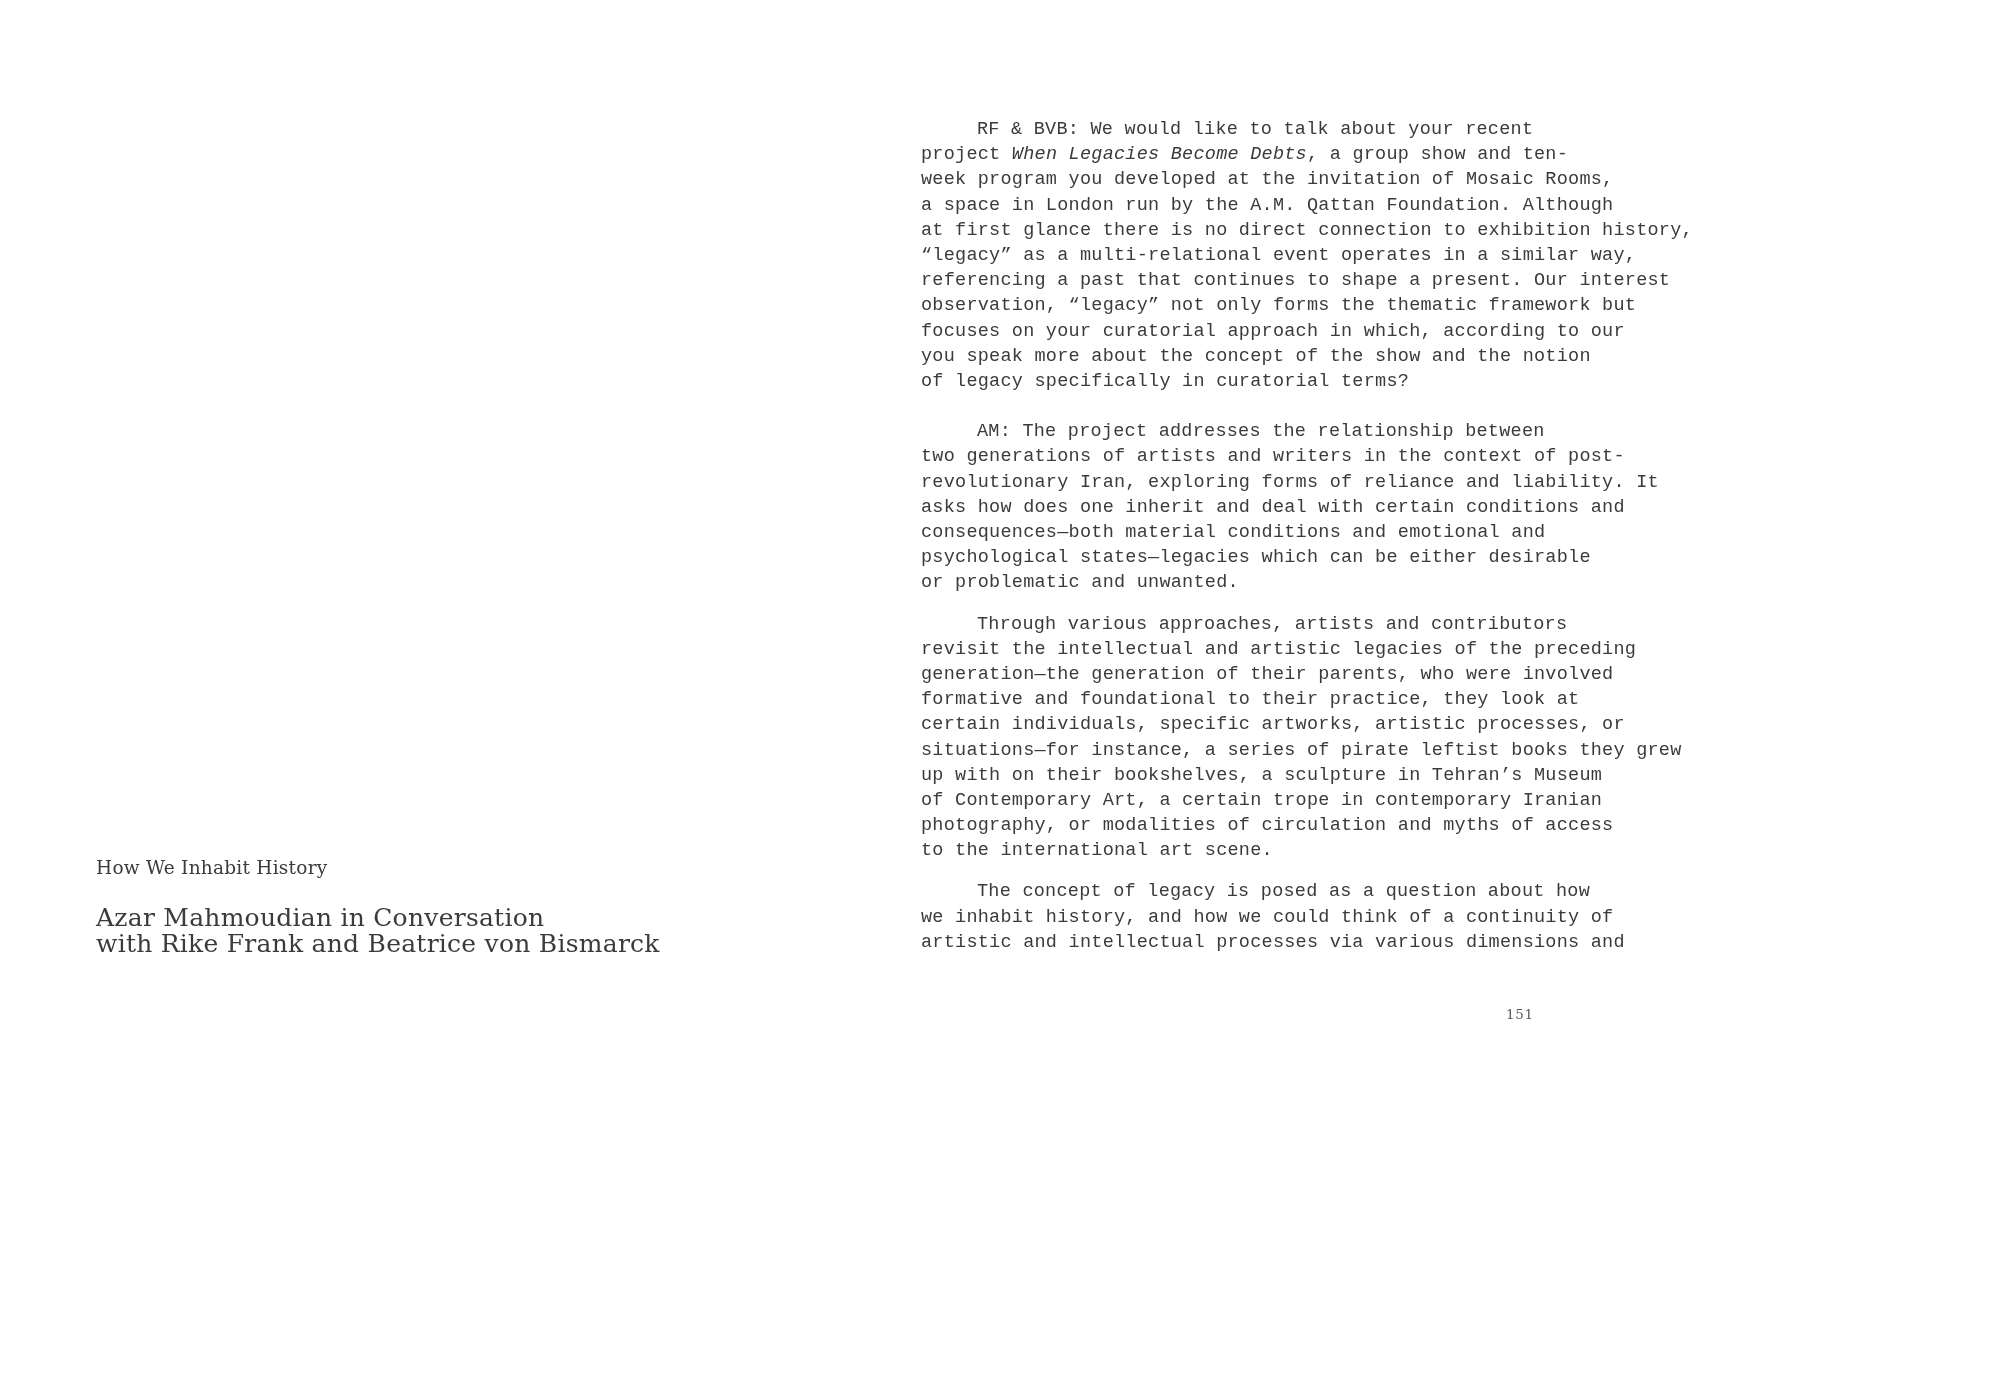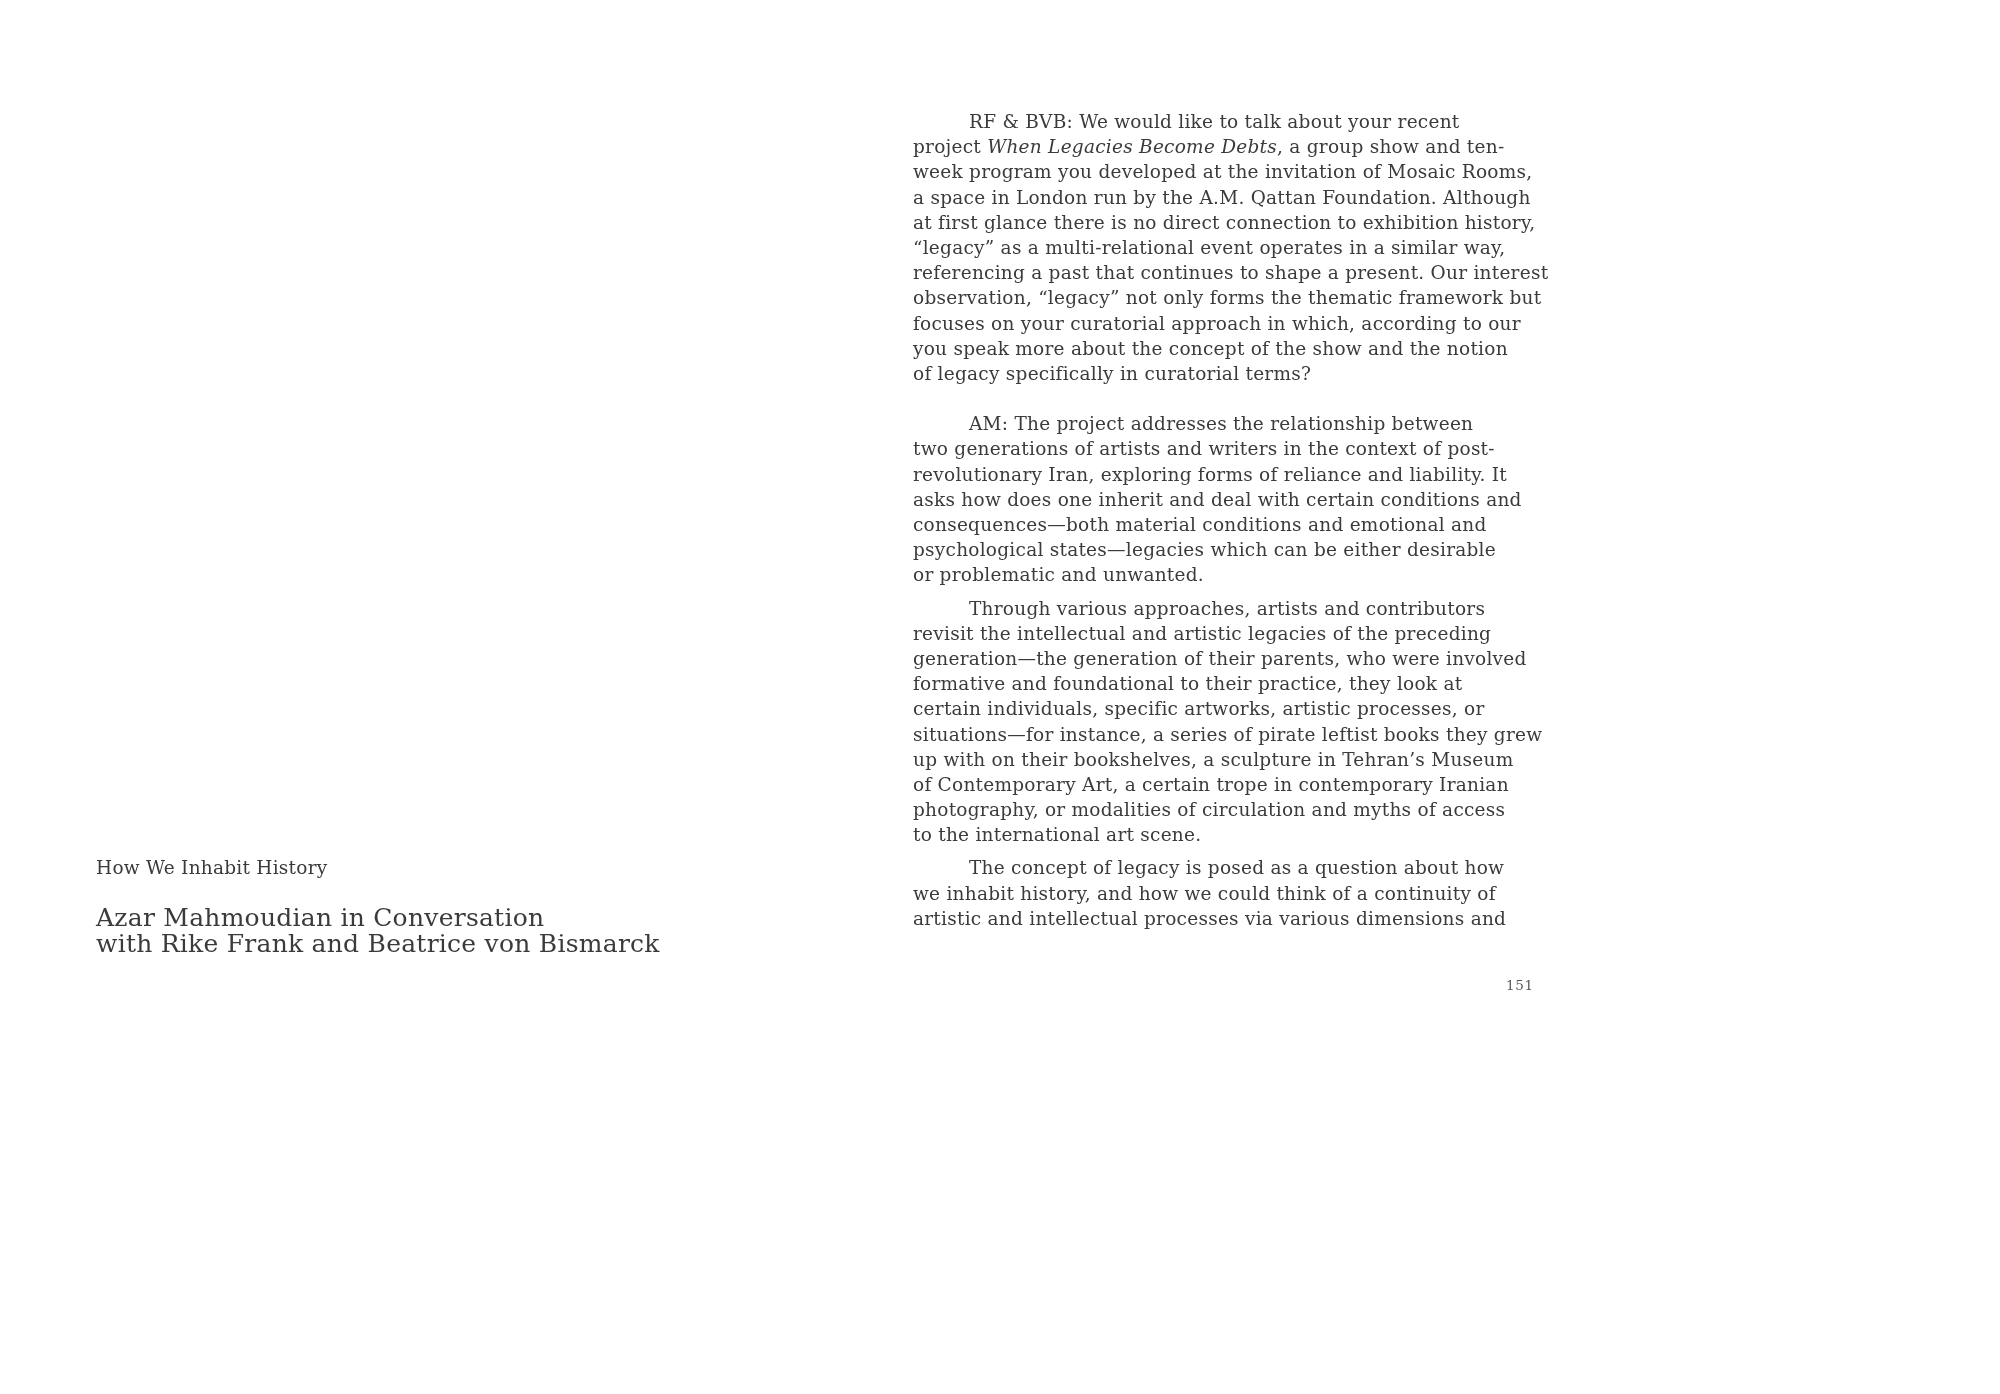--- a/index.html
+++ b/index.html
@@ -42,21 +42,22 @@
     white-space: nowrap;
   }
   
   .body-text {
     position: absolute;
     left: 905px;
     top: 101px;
     width: 600px;
   }
   .paragraph {
-    margin: 8px;
+    margin: 16px;
+    font-family: Liberation Mono, monospace;
   }
   .paragraph.space-before {
     margin-top: 25.2px;
   }
   .line {
     height: 25.2px;
     line-height: 25.2px;
     font-size: 18.5px;
     letter-spacing: 0.25px;
     white-space: nowrap;
@@ -64,21 +65,21 @@
   .first-line {
     padding-left: 56px;
   }
   .italic {
     font-style: italic;
   }
   
   .page-number {
     position: absolute;
     left: 1506px;
-    top: 977px;
+    top: 1006px;
     font-size: 13.5px;
     letter-spacing: 0.6px;
     color: #5a5a5a;
   }
 </style>
 </head>
 <body>
 
 <div class="page-spread">
 

